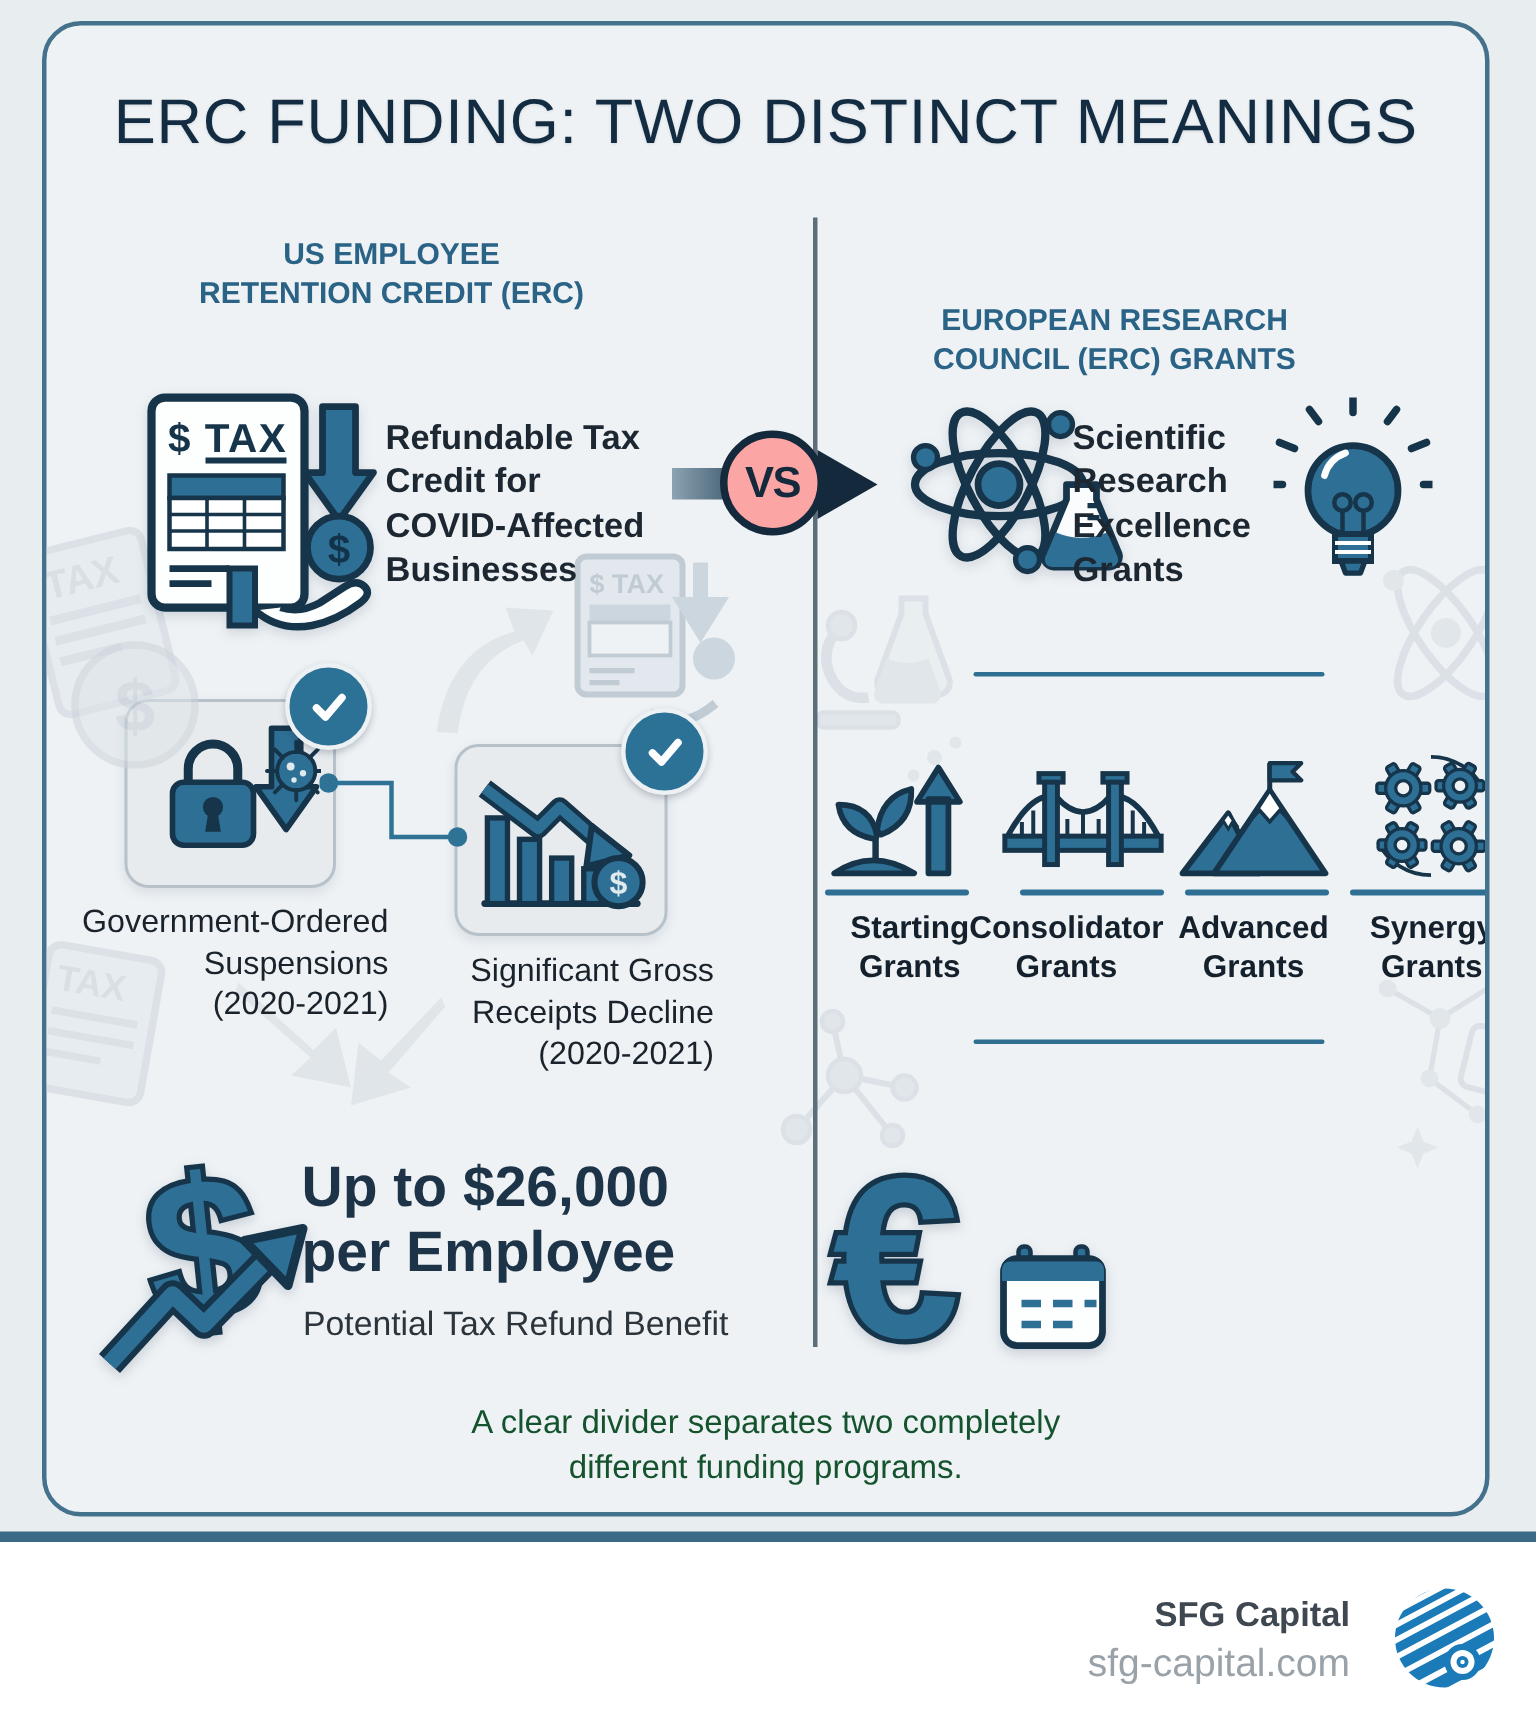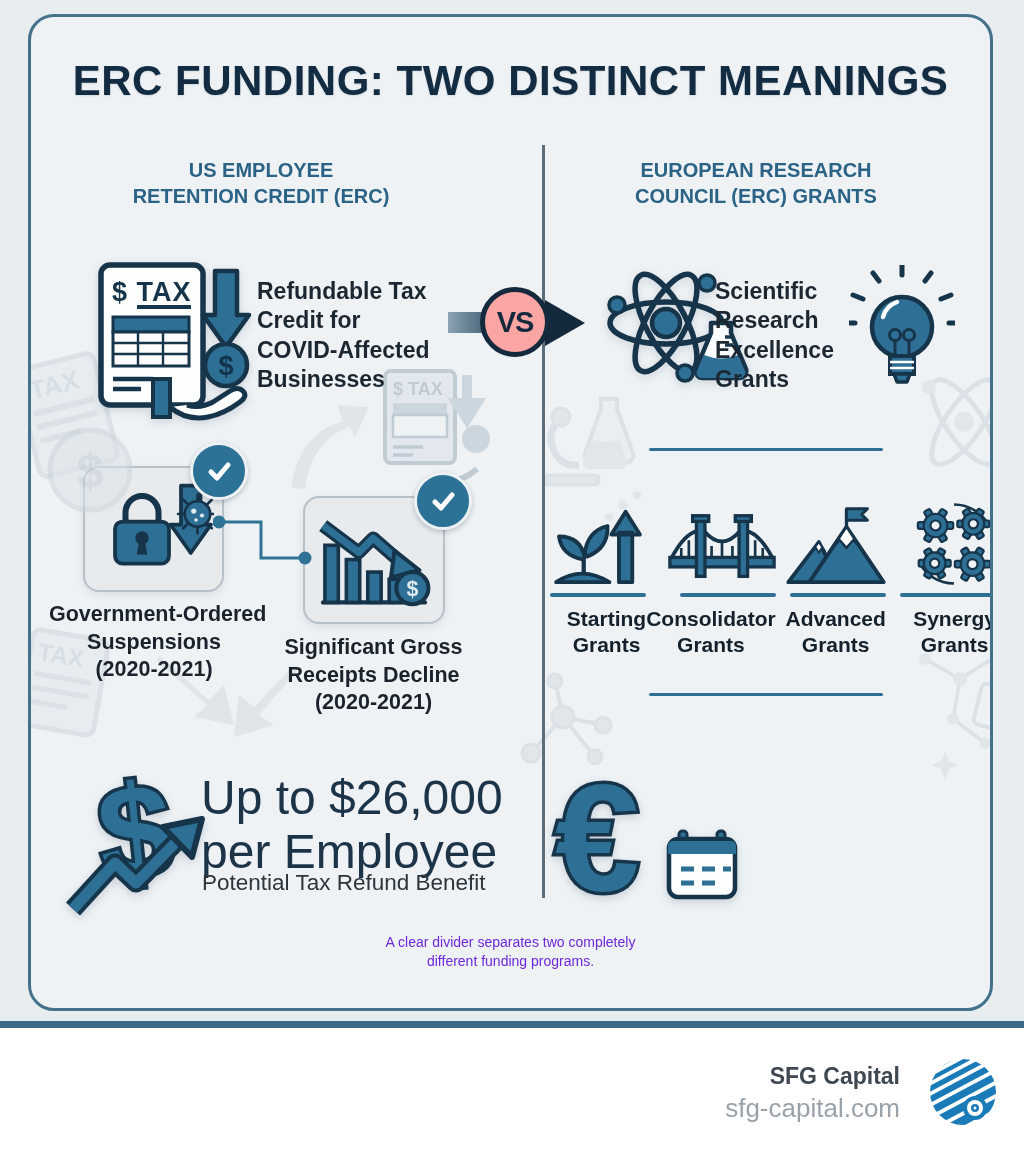--- a/index.html
+++ b/index.html
@@ -5,49 +5,49 @@
   html,body{margin:0;padding:0;background:#fff;}
   #stage{position:relative;width:1024px;height:1154px;overflow:hidden;
          font-family:"Liberation Sans","DejaVu Sans",sans-serif;background:#fff;}
   .pre{white-space:pre;}
   .abs{position:absolute;}
   #page-bg{position:absolute;left:0;top:0;width:1024px;height:1028px;background:#e8edf0;}
   #card{position:absolute;left:28px;top:14px;width:959px;height:991px;
         background:#eef2f5;border:3px solid #44718c;border-radius:26px;overflow:hidden;}
   #bottom-bar{position:absolute;left:0;top:1021px;width:1024px;height:7px;background:#3a6a85;}
   
-  .title{left:0;top:40px;width:100%;text-align:center;font-size:42px;font-weight:700;
+  .title{left:0;top:40px;width:100%;text-align:center;font-size:42px;font-weight:400;
          color:#132c42;letter-spacing:.5px;text-shadow:0 1px 2px rgba(20,40,60,.12);}
   .col-header{top:141px;width:440px;text-align:center;font-size:20px;font-weight:800;
               line-height:1.28;color:#2a6386;}
   .intro-text{font-size:23px;font-weight:700;line-height:1.28;color:#1c2731;}
   .box{background:#e8ebee;border:2px solid #b7c1ca;border-radius:16px;
        box-shadow:0 3px 8px rgba(40,60,80,.10);display:flex;align-items:center;justify-content:center;}
   .check-badge{width:52px;height:52px;border-radius:50%;background:#2b7296;
                border:3px solid #edf1f4;box-shadow:0 2px 5px rgba(20,40,60,.25);
                display:flex;align-items:center;justify-content:center;z-index:4;}
-  .box-label{font-size:21.5px;font-weight:700;line-height:1.28;color:#1a232c;text-align:center;}
+  .box-label{font-size:21.5px;font-weight:400;line-height:1.28;color:#1a232c;text-align:right;}
   .grants-row{left:505px;top:487px;width:460px;display:flex;}
   .grant-cell{flex:1;display:flex;flex-direction:column;align-items:flex-end;}
   .grant-iconbox{height:82px;display:flex;align-items:flex-end;justify-content:center;}
   .grant-underline{width:96px;height:4px;background:#2e6f93;border-radius:2px;margin-top:7px;}
   .grant-label{margin-top:9px;font-size:21px;font-weight:700;line-height:1.24;color:#14212c;text-align:center;}
   .hline{height:3px;background:#2e6f92;border-radius:2px;}
-  .headline{font-size:48px;font-weight:400;line-height:1.12;color:#1d3348;}
+  .headline{font-size:38px;font-weight:700;line-height:1.12;color:#1d3348;}
   .caption{font-size:22.5px;font-weight:400;color:#2c343c;}
   .vdivider{left:511px;top:128px;width:3px;height:753px;background:#5d6e7a;z-index:2;}
   .vs-bar{left:417px;top:295px;width:68px;height:21px;
           background:linear-gradient(90deg,#8ba3b2,#16344a);z-index:3;}
   .vs-circle{left:449px;top:270px;width:60px;height:60px;border-radius:50%;background:#fca5a5;
              border:5px solid #14293c;display:flex;align-items:center;justify-content:center;
              font-size:29px;font-weight:800;color:#14293c;z-index:5;letter-spacing:-1px;}
   .vs-arrowhead{left:514px;top:283px;width:0;height:0;border-left:40px solid #14293c;
                 border-top:23px solid transparent;border-bottom:23px solid transparent;z-index:3;}
-  .footer-note{left:0;top:916px;width:100%;text-align:center;font-size:14px;
-               line-height:1.35;color:#6d28d9;}
+  .footer-note{left:0;top:916px;width:100%;text-align:center;font-size:22px;
+               line-height:1.35;color:#14532d;}
   .brand-text{right:124px;top:1063px;text-align:right;}
   .brand-name{font-size:23px;font-weight:700;color:#3f4750;}
   .brand-site{font-size:26px;color:#9aa2a9;margin-top:3px;}
   .ghost{opacity:.55;z-index:1;pointer-events:none;}
   .z3{z-index:3;}
   svg{display:block;}
 </style>
 </head>
 <body>
 
@@ -120,21 +120,21 @@
     <svg class="abs ghost" style="left:-12px;top:612px;transform:rotate(10deg);" width="95" height="110" viewBox="0 0 95 110">
       <rect x="6" y="6" width="76" height="96" rx="8" fill="#e2e8ec" stroke="#ccd4da" stroke-width="5"></rect>
       <text x="14" y="36" font-size="24" font-weight="bold" fill="#c6cfd7">TAX</text>
       <path d="M14,50h58M14,64h58M14,78h38" stroke="#ccd4da" stroke-width="5"></path>
     </svg>
 
     <div class="abs title pre">ERC FUNDING: TWO DISTINCT MEANINGS</div>
     <div class="abs vdivider"></div>
     <div class="abs col-header pre z3" style="left:10px;">US EMPLOYEE
 RETENTION CREDIT (ERC)</div>
-    <div class="abs col-header pre z3" style="left:505px;">EUROPEAN RESEARCH
+    <div class="abs col-header pre z3" style="left:492px;margin-top:44px;">EUROPEAN RESEARCH
 COUNCIL (ERC) GRANTS</div>
 
     <svg class="abs z3" style="left:64px;top:242px;filter:drop-shadow(0 3px 4px rgba(30,50,70,.15));" width="160" height="170" viewBox="0 0 160 170">
       <rect x="6" y="6" width="102" height="140" rx="9" fill="#fdfefe" stroke="#16344a" stroke-width="5.5"></rect>
       <text x="17" y="42" font-size="27" font-weight="bold" fill="#16344a" letter-spacing="1">$ TAX</text>
       <path d="M42,48h54" stroke="#16344a" stroke-width="4"></path>
       <rect x="18" y="58" width="76" height="15" fill="#2e7095" stroke="#16344a" stroke-width="3"></rect>
       <rect x="18" y="73" width="76" height="34" fill="#fff" stroke="#16344a" stroke-width="3"></rect>
       <path d="M18,84h76M18,95h76M43,73v34M68,73v34" stroke="#16344a" stroke-width="2.4"></path>
       <path d="M18,120h40M18,130h28" stroke="#16344a" stroke-width="4.5"></path>

